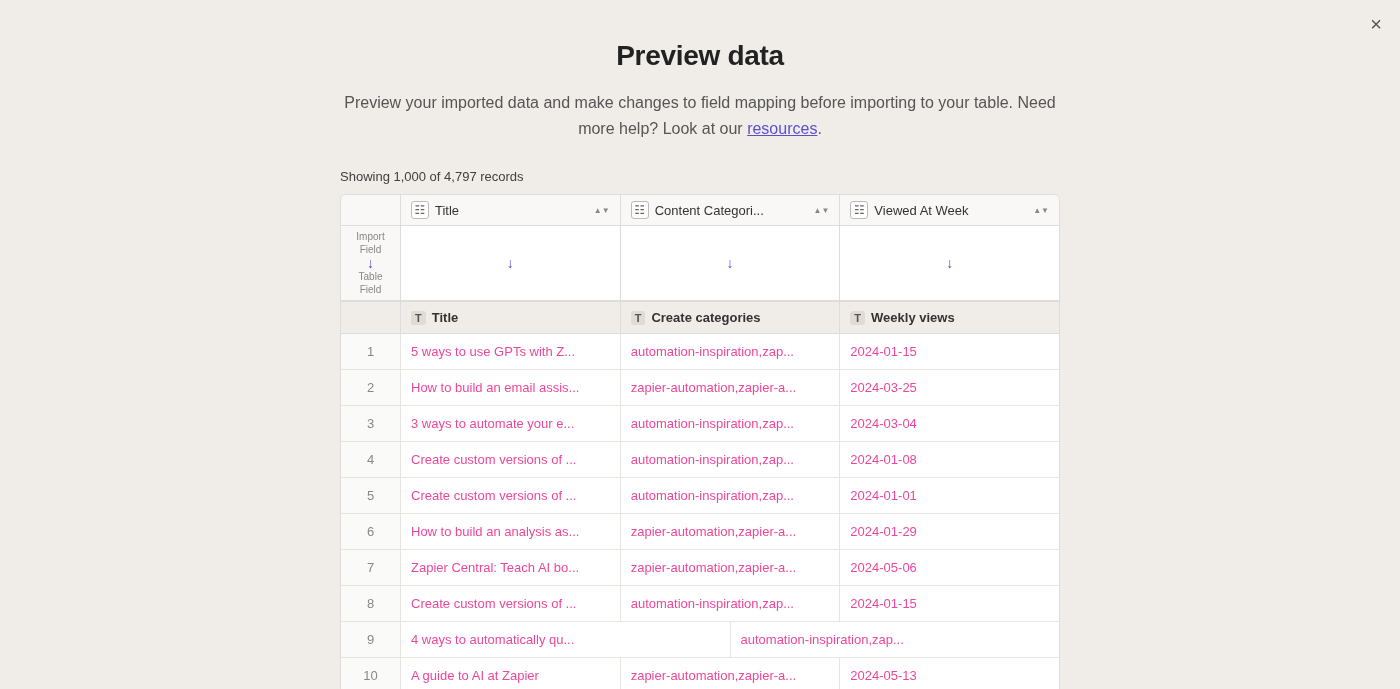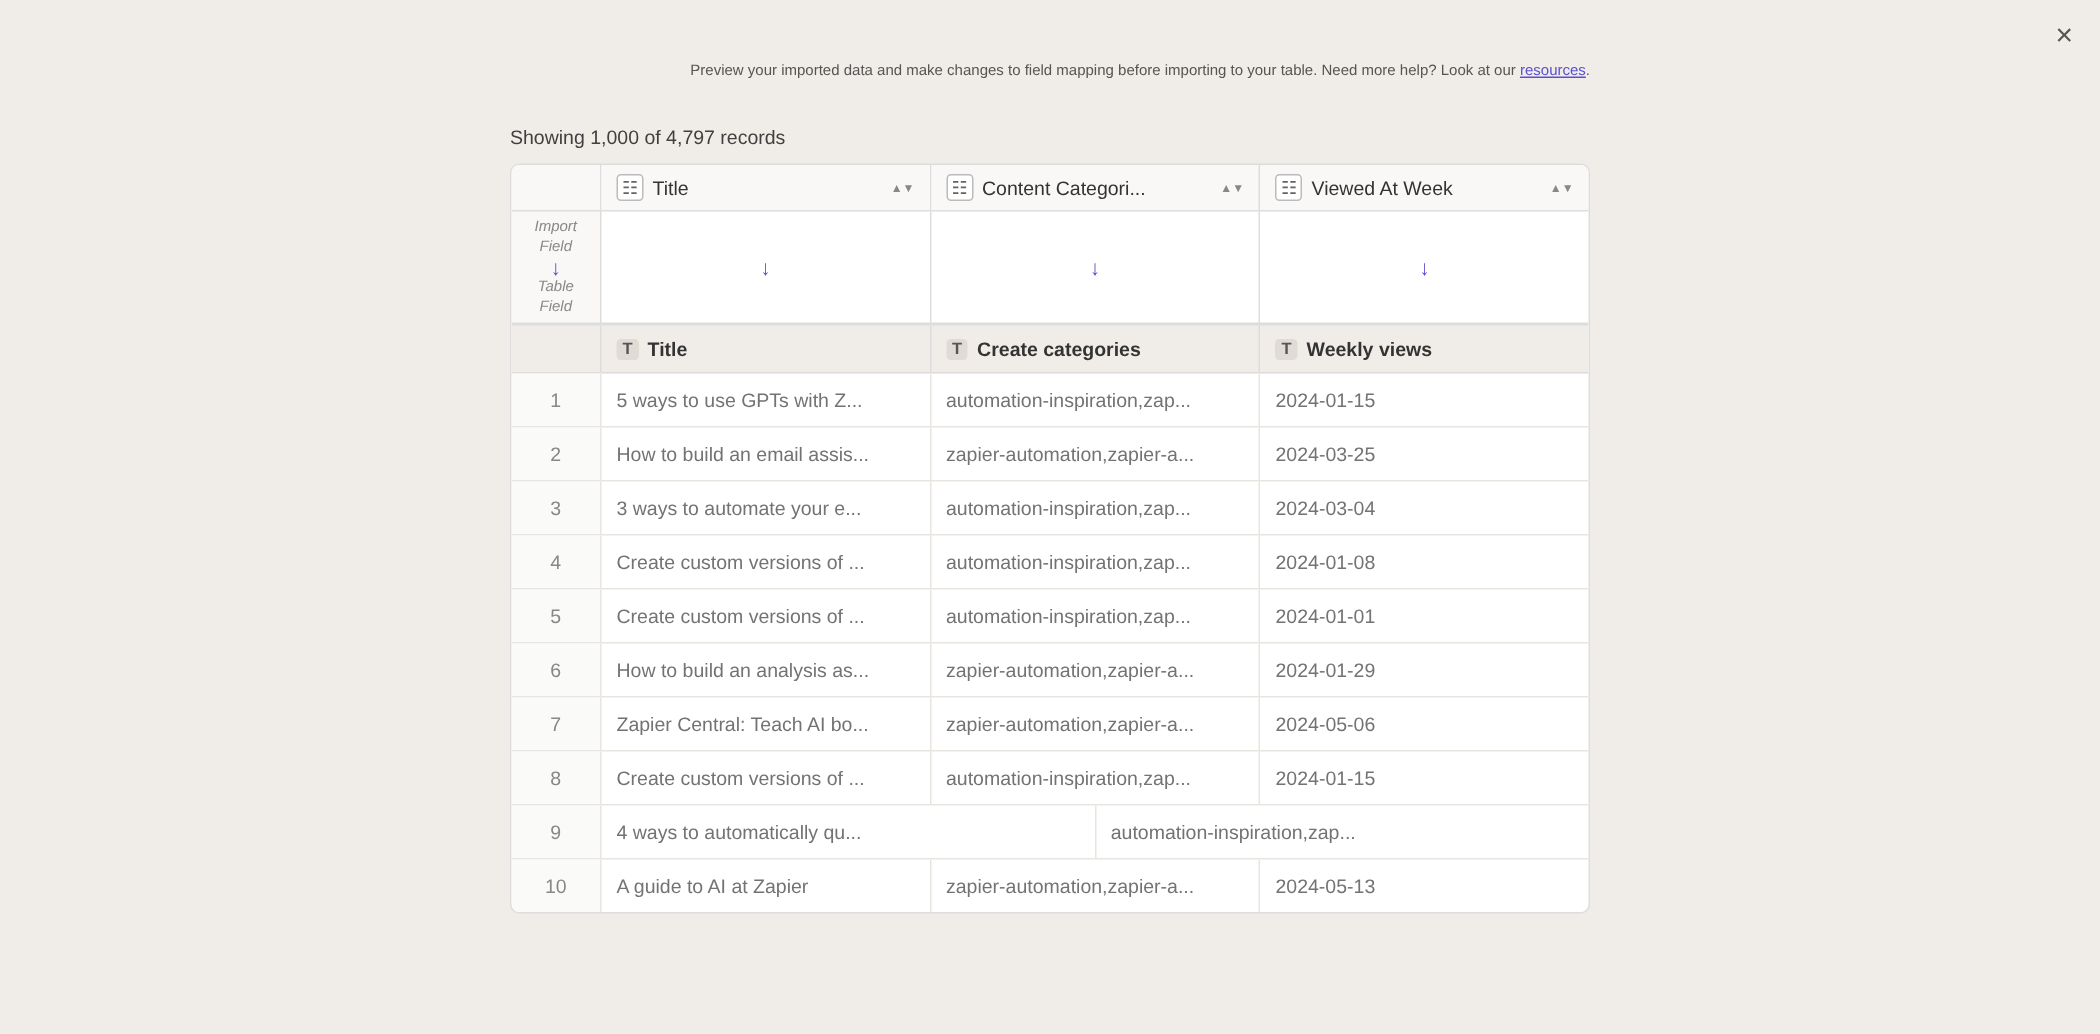--- a/index.html
+++ b/index.html
@@ -29,22 +29,22 @@
     }
     .page-title {
       text-align: center;
       font-size: 28px;
       font-weight: 600;
       color: #222;
       margin-bottom: 18px;
       letter-spacing: -0.3px;
     }
     .page-subtitle {
-      text-align: right;
-      font-size: 10px;
+      text-align: center;
+      font-size: 16px;
       color: #555;
       line-height: 1.6;
       margin-bottom: 28px;
     }
     .page-subtitle a {
       color: #5b4fcf;
       text-decoration: underline;
     }
     .records-info {
       font-size: 13px;
@@ -122,21 +122,20 @@
       border-bottom: 1px solid #ddd;
       padding: 4px 6px;
       font-size: 10px;
       color: #888;
       display: flex;
       flex-direction: column;
       align-items: center;
       justify-content: center;
       text-align: center;
       line-height: 1.3;
-      font-style: italic;
     }
     .arrow-down {
       color: #5b4fcf;
       font-size: 14px;
       line-height: 1;
     }
     .mapping-cell {
       flex: 1;
       border-right: 1px solid #ddd;
       border-top: 1px solid #ddd;
@@ -201,38 +200,39 @@
       border-right: 1px solid #e8e5e0;
       color: #888;
       font-size: 13px;
       background: #fafaf8;
     }
     .data-cell {
       flex: 1;
       border-right: 1px solid #e8e5e0;
       padding: 10px 10px;
       font-size: 13px;
-      color: #737373;
+      color: #ec4899;
       white-space: nowrap;
       overflow: hidden;
       text-overflow: ellipsis;
     }
     .data-cell:last-child {
       border-right: none;
     }
   </style>
 </head>
 <body>
 
 <button class="close-btn">
   <span>×</span>
 </button>
 
 <div class="page-container">
 
+  <h1 class="page-title">Preview data</h1>
 
   <p class="page-subtitle">
     <span>Preview your imported data and make changes to field mapping before importing to your table. Need more help? Look at our</span>
     <a href="#">resources</a><span>.</span>
   </p>
 
   <div class="records-info">Showing 1,000 of 4,797 records</div>
 
   <div class="table-wrapper">
 

